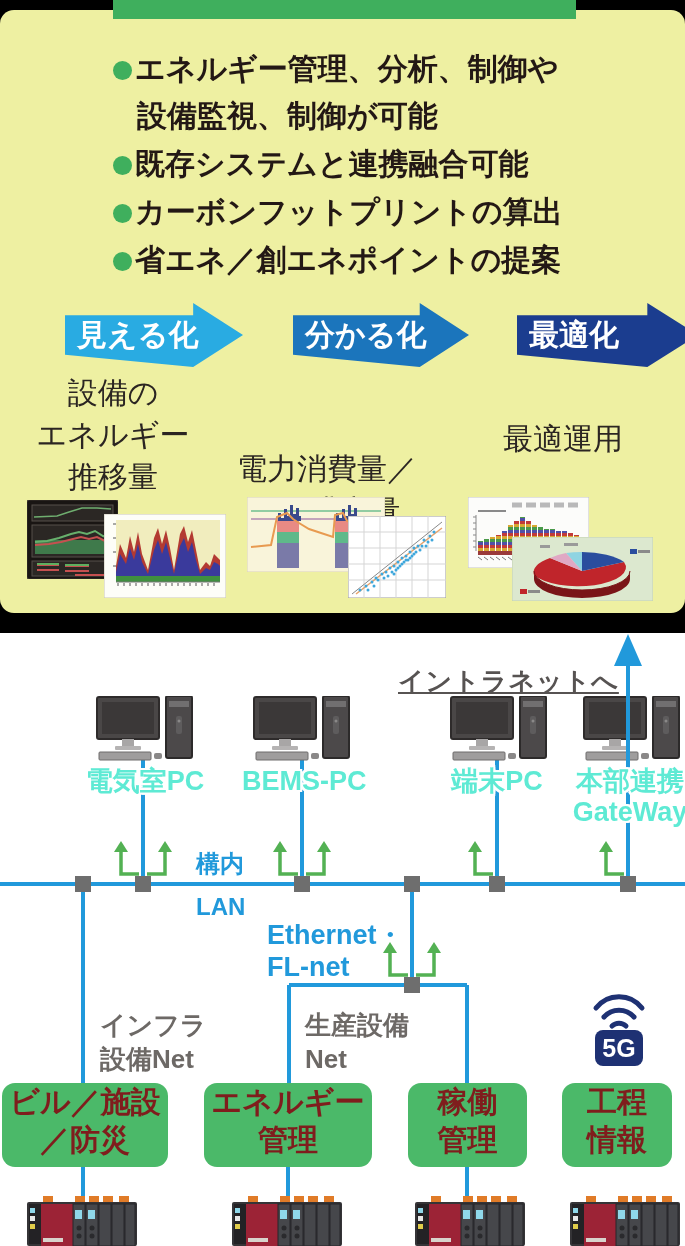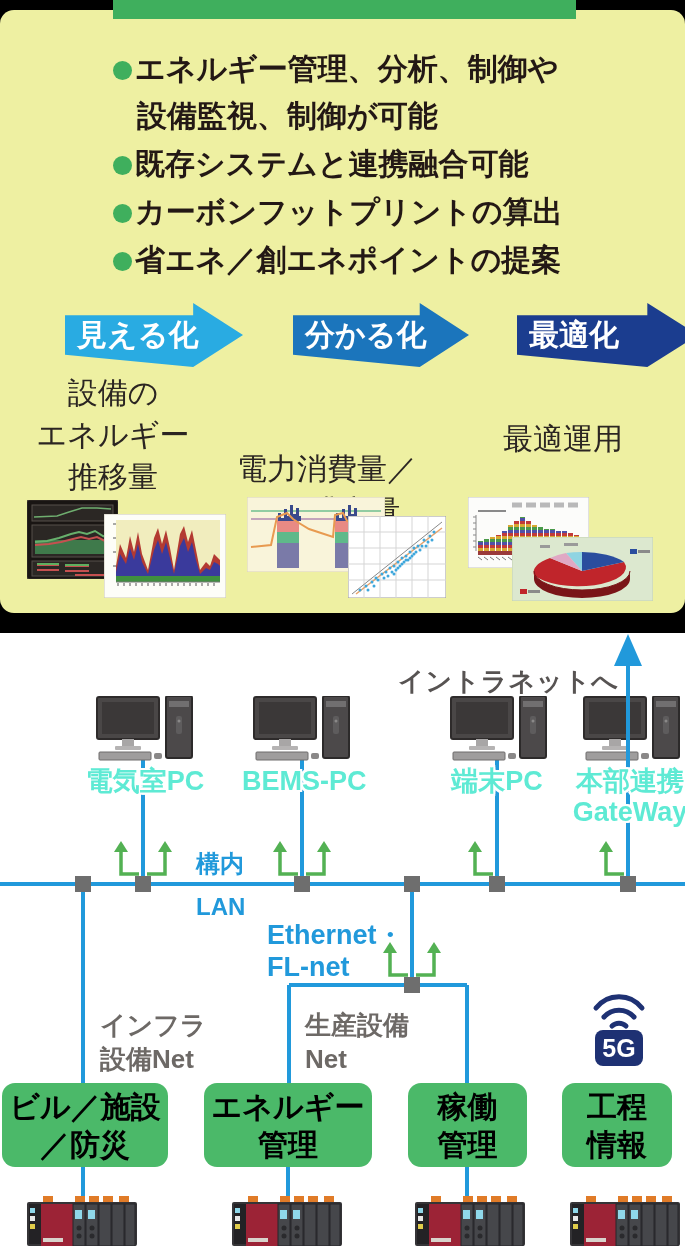--- a/index.html
+++ b/index.html
@@ -42,24 +42,24 @@
   .g-head{fill:var(--link-green);}
   .pc-label{position:absolute;font-size:27px;font-weight:600;color:#5eead4;
     text-align:center;white-space:nowrap;line-height:31px;
     text-shadow:-2px 0 #fff,2px 0 #fff,0 -2px #fff,0 2px #fff,2px 2px #fff,-2px -2px #fff,2px -2px #fff,-2px 2px #fff;}
   .blue-label{position:absolute;font-size:24px;font-weight:600;color:var(--lan-blue);
     white-space:nowrap;line-height:33px;
     text-shadow:-2px 0 #fff,2px 0 #fff,0 -2px #fff,0 2px #fff;}
   .gray-label{position:absolute;font-size:26px;font-weight:600;color:var(--net-label-gray);
     white-space:nowrap;line-height:34px;}
   .intranet{position:absolute;left:398px;top:664px;width:210px;text-align:right;
-    font-size:26px;font-weight:600;color:#575352;letter-spacing:1px;white-space:nowrap;}
+    font-size:26px;font-weight:600;color:#575352;letter-spacing:1px;white-space:nowrap;text-decoration:underline;}
   .fn-box{position:absolute;top:1083px;height:84px;border-radius:13px;
-    background:var(--box-green);color:#000000;font-weight:bold;font-size:30px;
-    text-align:center;line-height:38px;padding-top:5px;box-sizing:border-box;white-space:nowrap;}
+    background:var(--box-green);color:#7f1d1d;font-weight:bold;font-size:30px;
+    text-align:center;line-height:38px;box-sizing:border-box;white-space:nowrap;}
   .pc-icon,.plc-icon,.fiveg-icon{position:absolute;}
 </style>
 </head>
 <body>
 
 <div class="stage">
 
   <div class="yellow-panel"></div>
   <div class="green-strip"></div>
 

